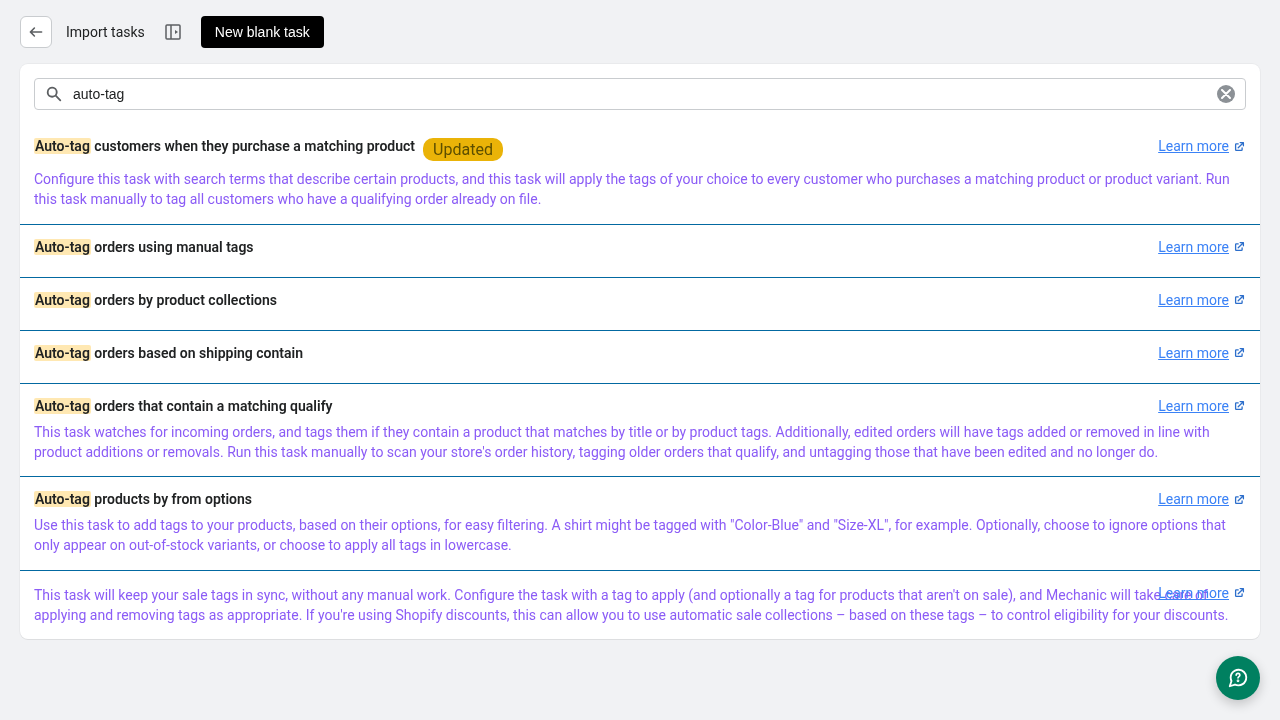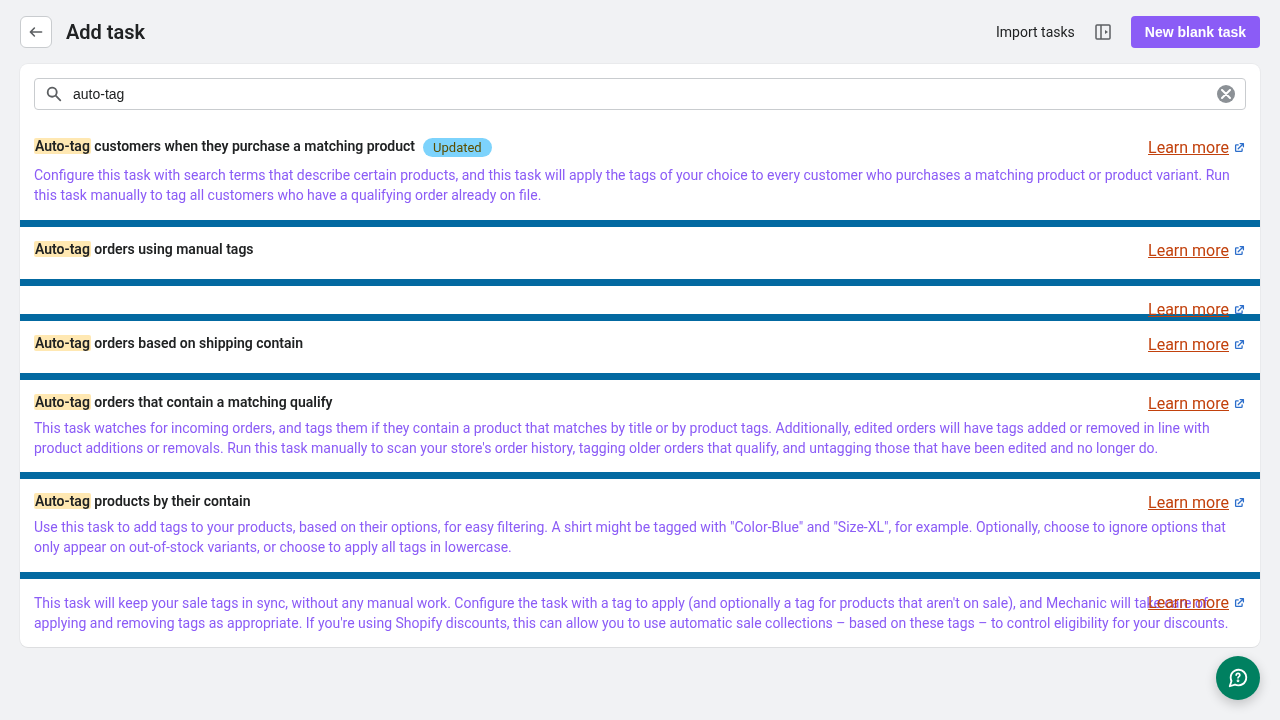--- a/index.html
+++ b/index.html
@@ -43,27 +43,27 @@
   }
   .expand-btn {
     width: 24px;
     height: 24px;
     display: flex;
     align-items: center;
     justify-content: center;
     cursor: pointer;
   }
   .primary-btn {
-    background: #8b5cf6;
+    background: #000000;
     color: #fff;
     border: none;
     border-radius: 4px;
     padding: 8px 14px;
     font-size: 14px;
-    font-weight: 700;
+    font-weight: 400;
     cursor: pointer;
   }
   .card {
     background: #fff;
     border-radius: 8px;
     margin: 0 20px 20px 20px;
     box-shadow: 0 1px 0 rgba(0,0,0,0.05), 0 0 0 1px rgba(0,0,0,0.03);
     overflow: hidden;
   }
   .search-wrap {
@@ -90,59 +90,59 @@
     border-radius: 50%;
     background: #8c9196;
     display: flex;
     align-items: center;
     justify-content: center;
     cursor: pointer;
     flex-shrink: 0;
   }
   .task-item {
     padding: 14px;
-    border-bottom: 7px solid #0369a1;
+    border-bottom: 1px solid #0369a1;
     position: relative;
   }
   .task-item:last-child { border-bottom: none; }
   .task-head {
     display: flex;
     align-items: flex-start;
     gap: 8px;
     margin-bottom: 8px;
   }
   .task-title {
     font-weight: 600;
     font-size: 14px;
   }
   .highlight {
     background: #ffe8b2;
     border-radius: 2px;
     padding: 0 1px;
   }
   .badge {
-    background: #7dd3fc;
+    background: #eab308;
     color: #5c4e00;
     border-radius: 10px;
     padding: 2px 10px;
-    font-size: 13px;
+    font-size: 16px;
     font-weight: 400;
   }
   .task-desc {
     color: #8b5cf6;
     line-height: 1.45;
     font-size: 14px;
   }
   .learn-link {
     position: absolute;
     right: 14px;
     top: 14px;
-    color: #c2410c;
+    color: #3b82f6;
     text-decoration: underline;
-    font-size: 16px;
+    font-size: 14px;
     cursor: pointer;
     display: flex;
     align-items: center;
     gap: 4px;
   }
   .help-fab {
     position: fixed;
     right: 20px;
     bottom: 20px;
     width: 44px;
@@ -158,21 +158,20 @@
 </style>
 </head>
 <body>
 
 <div class="header">
   <div class="back-btn">
     <svg width="16" height="16" viewBox="0 0 20 20" fill="#5c5f62">
         <path d="M17 9H5.414l3.293-3.293a1 1 0 00-1.414-1.414l-5 5a1 1 0 000 1.414l5 5a1 1 0 001.414-1.414L5.414 11H17a1 1 0 000-2z"></path>
       </svg>
   </div>
-  <h1 class="page-title">Add task</h1>
   <div class="header-actions">
     <span class="import-link">Import tasks</span>
     <span class="expand-btn">
       <svg width="20" height="20" viewBox="0 0 20 20" fill="none" stroke="#5c5f62" stroke-width="1.5">
           <rect x="3" y="3" width="14" height="14" rx="1"></rect>
           <path d="M8 3v14" stroke-width="1.5"></path>
           <path d="M12 8l3 2-3 2" fill="#5c5f62" stroke="none"></path>
         </svg>
     </span>
     <button class="primary-btn">New blank task</button>
@@ -215,20 +214,23 @@
         </div>
         <a class="learn-link">
           <span>Learn more</span>
           <svg width="13" height="13" viewBox="0 0 20 20" fill="#2c6ecb">
             <path d="M11 3a1 1 0 100 2h2.586l-6.293 6.293a1 1 0 101.414 1.414L15 6.414V9a1 1 0 102 0V4a1 1 0 00-1-1h-5z"></path>
             <path d="M5 5a2 2 0 00-2 2v8a2 2 0 002 2h8a2 2 0 002-2v-3a1 1 0 10-2 0v3H5V7h3a1 1 0 000-2H5z"></path>
           </svg>
         </a>
       </div>
       <div class="task-item">
+        <div class="task-head">
+          <span class="task-title"><span class="highlight">Auto-tag</span><span> orders by product collections</span></span>
+        </div>
         <a class="learn-link">
           <span>Learn more</span>
           <svg width="13" height="13" viewBox="0 0 20 20" fill="#2c6ecb">
             <path d="M11 3a1 1 0 100 2h2.586l-6.293 6.293a1 1 0 101.414 1.414L15 6.414V9a1 1 0 102 0V4a1 1 0 00-1-1h-5z"></path>
             <path d="M5 5a2 2 0 00-2 2v8a2 2 0 002 2h8a2 2 0 002-2v-3a1 1 0 10-2 0v3H5V7h3a1 1 0 000-2H5z"></path>
           </svg>
         </a>
       </div>
       <div class="task-item">
         <div class="task-head">
@@ -250,21 +252,21 @@
         <a class="learn-link">
           <span>Learn more</span>
           <svg width="13" height="13" viewBox="0 0 20 20" fill="#2c6ecb">
             <path d="M11 3a1 1 0 100 2h2.586l-6.293 6.293a1 1 0 101.414 1.414L15 6.414V9a1 1 0 102 0V4a1 1 0 00-1-1h-5z"></path>
             <path d="M5 5a2 2 0 00-2 2v8a2 2 0 002 2h8a2 2 0 002-2v-3a1 1 0 10-2 0v3H5V7h3a1 1 0 000-2H5z"></path>
           </svg>
         </a>
       </div>
       <div class="task-item">
         <div class="task-head">
-          <span class="task-title"><span class="highlight">Auto-tag</span><span> products by their contain</span></span>
+          <span class="task-title"><span class="highlight">Auto-tag</span><span> products by from options</span></span>
         </div>
         <div class="task-desc">Use this task to add tags to your products, based on their options, for easy filtering. A shirt might be tagged with "Color-Blue" and "Size-XL", for example. Optionally, choose to ignore options that only appear on out-of-stock variants, or choose to apply all tags in lowercase.</div>
         <a class="learn-link">
           <span>Learn more</span>
           <svg width="13" height="13" viewBox="0 0 20 20" fill="#2c6ecb">
             <path d="M11 3a1 1 0 100 2h2.586l-6.293 6.293a1 1 0 101.414 1.414L15 6.414V9a1 1 0 102 0V4a1 1 0 00-1-1h-5z"></path>
             <path d="M5 5a2 2 0 00-2 2v8a2 2 0 002 2h8a2 2 0 002-2v-3a1 1 0 10-2 0v3H5V7h3a1 1 0 000-2H5z"></path>
           </svg>
         </a>
       </div>

